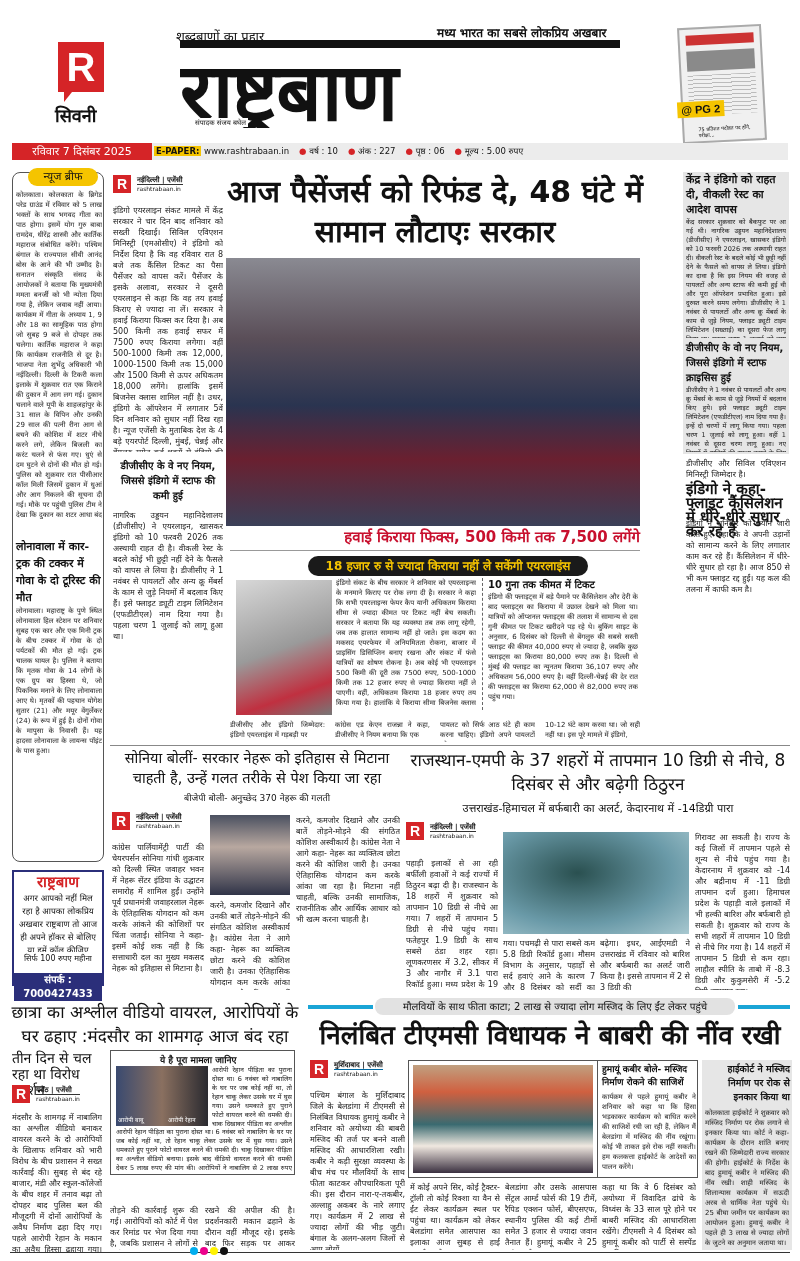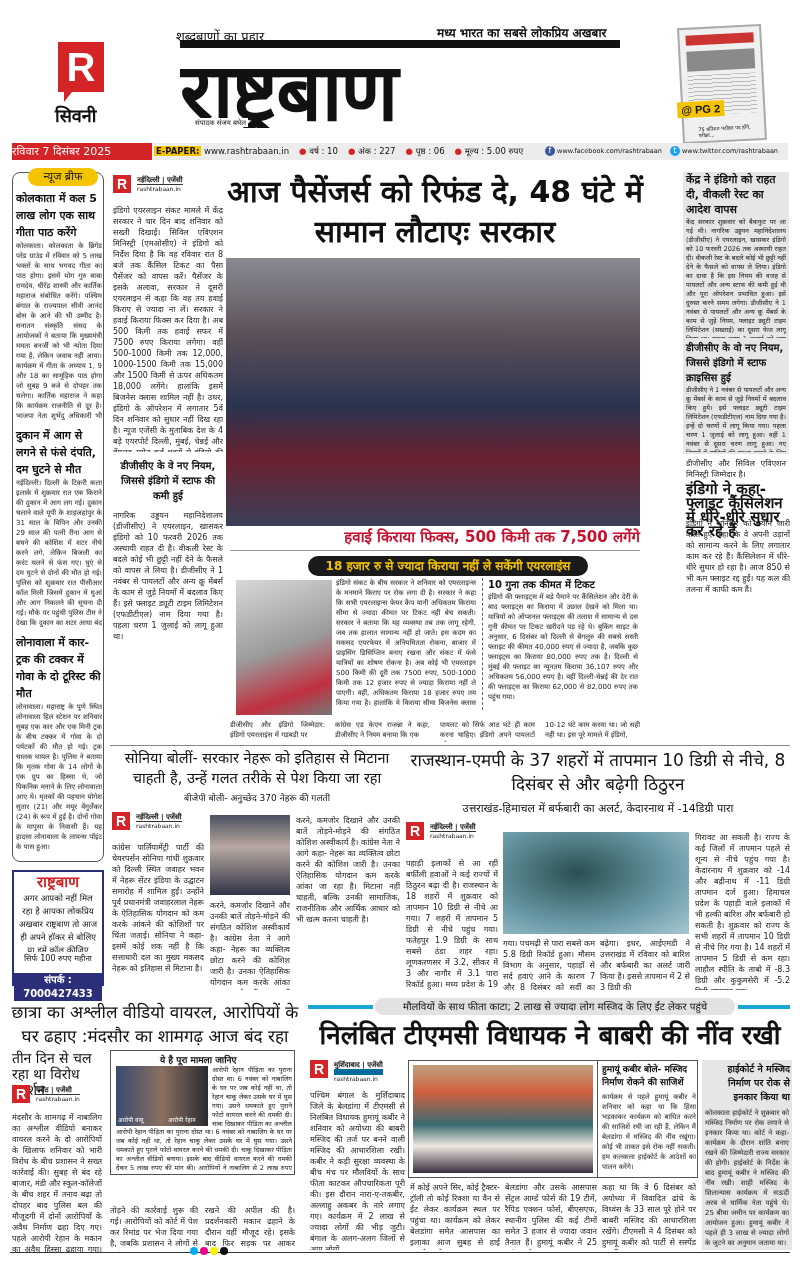--- a/index.html
+++ b/index.html
@@ -10,21 +10,21 @@
 
 .logo-r{left:58px;top:42px;width:46px;height:50px;background:#d52427;color:#fff;font:bold 40px/50px "Liberation Sans",sans-serif;text-align:center}
 .logo-r:after{content:"";position:absolute;left:6px;bottom:-10px;border-left:8px solid #d52427;border-bottom:10px solid transparent}
 .city{left:55px;top:103px;font-size:18px;font-weight:bold}
 .tagline{left:176px;top:27px;font-size:13px}
 .mast{left:180px;top:40px;width:440px;height:88px;font:bold 80px/88px "DejaVu Serif",serif;letter-spacing:-2px;color:#111;border-top:8px solid #111;overflow:hidden;white-space:nowrap}
 .editor{left:193px;top:118px;font-size:7px;background:#fff;padding:0 2px}
 .popular{left:437px;top:24px;font-size:12px;font-weight:bold}
 .promo{left:680px;top:26px;width:84px;height:116px;background:#f0f0f0;border:2px solid #aaa;transform:rotate(-3deg)}
 .promo .pg{position:absolute;left:-6px;bottom:24px;background:#f5c400;font:bold 11px/16px sans-serif;padding:0 4px}
-.datebar{left:12px;top:143px;width:140px;height:17px;background:#d52427;color:#fff;font-size:11px;line-height:17px;}
+.datebar{left:12px;top:143px;width:140px;height:17px;background:#d52427;color:#fff;font-size:11px;line-height:17px;text-align:center}
 .infobar{left:152px;top:143px;width:636px;height:17px;background:#ececec;font-size:8.5px;line-height:17px;padding-left:2px;display:flex;gap:10px}
 .infobar .ep{background:#f5c400;padding:0 2px;font-weight:bold}
 .dot{color:#d52427}
 .social{margin-left:auto;display:flex;gap:8px;padding-right:10px;font-size:6.5px}
 .ic{display:inline-block;width:10px;height:10px;border-radius:50%;vertical-align:middle;color:#fff;font-size:8px;line-height:10px;text-align:center}
 
 .brief{left:12px;top:172px;width:92px;height:690px;border:1px solid #555;border-radius:8px}
 .brieftag{left:28px;top:168px;width:70px;height:18px;background:#f5c400;border-radius:9px;font-size:11px;text-align:center;line-height:18px}
 .bh{font-size:11px;line-height:17px;font-weight:bold}
 .adbox{left:12px;top:870px;width:92px;height:116px;border:2px solid #2b2f7a;text-align:center;font-size:8.5px;line-height:13px}
@@ -59,34 +59,28 @@
   <div style="position:absolute;bottom:3px;left:14px;font-size:5px">75 प्रतिशत पदोन्नत पद होंगे, परीक्षा...</div>
 </div>
 
 <div class="abs datebar">रविवार 7 दिसंबर 2025</div>
 <div class="abs infobar">
   <span><span class="ep">E-PAPER:</span> <span>www.rashtrabaan.in</span></span>
   <span><span class="dot">●</span> <span>वर्ष : 10</span></span>
   <span><span class="dot">●</span> <span>अंक : 227</span></span>
   <span><span class="dot">●</span> <span>पृष्ठ : 06</span></span>
   <span><span class="dot">●</span> <span>मूल्य : 5.00 रुपए</span></span>
-  <span class="social">
-    <span><span class="ic" style="background:#3b5998">f</span> <span>www.facebook.com/rashtrabaan</span></span>
-    <span><span class="ic" style="background:#1da1f2">t</span> <span>www.twitter.com/rashtrabaan</span></span>
-  </span>
 </div>
 
 <div class="abs brief"></div>
 <div class="abs brieftag">न्यूज ब्रीफ</div>
 <div class="abs" style="left:16px;top:190px;width:86px">
-  <div class="bh">कोलकाता में कल 5 लाख लोग एक साथ गीता पाठ करेंगे</div>
   <div class="txt" style="height:180px;font-size:7px;line-height:10px">कोलकाता। कोलकाता के ब्रिगेड परेड ग्राउंड में रविवार को 5 लाख भक्तों के साथ भगवद गीता का पाठ होगा। इसमें योग गुरु बाबा रामदेव, धीरेंद्र शास्त्री और कार्तिक महाराज संबोधित करेंगे। पश्चिम बंगाल के राज्यपाल सीवी आनंद बोस के आने की भी उम्मीद है। सनातन संस्कृति संसद के आयोजकों ने बताया कि मुख्यमंत्री ममता बनर्जी को भी न्योता दिया गया है, लेकिन जवाब नहीं आया। कार्यक्रम में गीता के अध्याय 1, 9 और 18 का सामूहिक पाठ होगा जो सुबह 9 बजे से दोपहर तक चलेगा। कार्तिक महाराज ने कहा कि कार्यक्रम राजनीति से दूर है। भाजपा नेता शुभेंदु अधिकारी भी आ सकते हैं।</div>
-  <div class="bh" style="margin-top:6px">दुकान में आग से लगने से फंसे दंपति, दम घुटने से मौत</div>
   <div class="txt" style="height:150px;font-size:7px;line-height:10px">नईदिल्ली। दिल्ली के टिकरी कला इलाके में शुक्रवार रात एक किराने की दुकान में आग लग गई। दुकान चलाने वाले यूपी के शाहजहांपुर के 31 साल के विपिन और उनकी 29 साल की पत्नी रीना आग से बचने की कोशिश में शटर नीचे करने लगे, लेकिन बिजली का करंट चलने से फंस गए। धुएं से दम घुटने से दोनों की मौत हो गई। पुलिस को शुक्रवार रात पीसीआर कॉल मिली जिसमें दुकान में धुआं और आग निकलने की सूचना दी गई। मौके पर पहुंची पुलिस टीम ने देखा कि दुकान का शटर आधा बंद था और अंदर घना धुआं भरा हुआ था।</div>
-  <div class="bh" style="margin-top:6px">लोनावाला में कार-ट्रक की टक्कर में गोवा के दो टूरिस्ट की मौत</div>
+  <div class="bh" style="margin-top:18px">लोनावाला में कार-ट्रक की टक्कर में गोवा के दो टूरिस्ट की मौत</div>
   <div class="txt" style="height:150px;font-size:7px;line-height:10px">लोनावाला। महाराष्ट्र के पुणे स्थित लोनावाला हिल स्टेशन पर शनिवार सुबह एक कार और एक मिनी ट्रक के बीच टक्कर में गोवा के दो पर्यटकों की मौत हो गई। ट्रक चालक घायल है। पुलिस ने बताया कि मृतक गोवा के 14 लोगों के एक ग्रुप का हिस्सा थे, जो पिकनिक मनाने के लिए लोनावाला आए थे। मृतकों की पहचान योगेश सुतार (21) और मयूर वेंगुर्लेकर (24) के रूप में हुई है। दोनों गोवा के मापुसा के निवासी हैं। यह हादसा लोनावाला के लायन्स पॉइंट के पास हुआ।</div>
 </div>
 <div class="abs adbox">
   <div class="t">राष्ट्रबाण</div>
   <div style="padding:0 3px;height:60px;overflow:hidden">अगर आपको नहीं मिल रहा है आपका लोकप्रिय अखबार राष्ट्रबाण तो आज ही अपने हॉकर से बोलिए या हमें कॉल कीजिए</div>
   <div style="font-size:8px">सिर्फ 100 रुपए महीना</div>
   <div class="c">संपर्क : 7000427433</div>
 </div>
 
 <div class="abs headline" style="left:225px;top:172px;width:420px;font-size:30px;line-height:40px">आज पैसेंजर्स को रिफंड दे, 48 घंटे में सामान लौटाएः सरकार</div>
@@ -176,21 +170,21 @@
 <div class="abs txt" style="left:110px;top:1205px;width:88px;height:45px">तोड़ने की कार्रवाई शुरू की गई। आरोपियों को कोर्ट में पेश कर रिमांड पर भेज दिया गया है, जबकि प्रशासन ने लोगों से शांति बनाए</div>
 <div class="abs txt" style="left:205px;top:1205px;width:90px;height:45px">रखने की अपील की है। प्रदर्शनकारी मकान ढहाने के दौरान वहीं मौजूद रहे। इसके बाद फिर सड़क पर आकर प्रदर्शन करने लगे।</div>
 
 <div class="abs cyan" style="left:308px;top:1005px;width:65px"></div>
 <div class="abs cyan" style="left:738px;top:1005px;width:52px"></div>
 <div class="abs" style="left:375px;top:998px;width:360px;background:#e2e2e2;border-radius:8px;font-size:10px;line-height:17px;text-align:center;overflow:hidden;white-space:nowrap">मौलवियों के साथ फीता काटा; 2 लाख से ज्यादा लोग मस्जिद के लिए ईंट लेकर पहुंचे</div>
 <div class="abs headline" style="left:310px;top:1017px;width:480px;font-size:26px;line-height:36px">निलंबित टीएमसी विधायक ने बाबरी की नींव रखी</div>
 <div class="abs byl" style="left:310px;top:1060px;width:95px">
   <div class="rmini">R</div>
   <div>
-      <div style="font-weight:bold;border-bottom:6px solid #0369a1">मुर्शिदाबाद | एजेंसी</div>
+      <div style="font-weight:bold;border-bottom:1px solid #0369a1">मुर्शिदाबाद | एजेंसी</div>
       <div style="font-size:6px">rashtrabaan.in</div>
     </div>
 </div>
 <div class="abs txt" style="left:310px;top:1090px;width:95px;height:160px">पश्चिम बंगाल के मुर्शिदाबाद जिले के बेलडांगा में टीएमसी से निलंबित विधायक हुमायूं कबीर ने शनिवार को अयोध्या की बाबरी मस्जिद की तर्ज पर बनने वाली मस्जिद की आधारशिला रखी। कबीर ने कड़ी सुरक्षा व्यवस्था के बीच मंच पर मौलवियों के साथ फीता काटकर औपचारिकता पूरी की। इस दौरान नारा-ए-तकबीर, अल्लाहु अकबर के नारे लगाए गए। कार्यक्रम में 2 लाख से ज्यादा लोगों की भीड़ जुटी। बंगाल के अलग-अलग जिलों से आए लोगों</div>
 <div class="abs" style="left:408px;top:1060px;width:190px;height:118px;border:1px solid #555"></div>
 <div class="abs photo" style="left:413px;top:1065px;width:180px;height:108px;background:linear-gradient(180deg,#c0a080,#d06040 25%,#3a6a70 55%,#f0e8e0 75%,#3a3040)"></div>
 <div class="abs txt" style="left:410px;top:1182px;width:90px;height:68px">में कोई अपने सिर, कोई ट्रैक्टर-ट्रॉली तो कोई रिक्शा या वैन से ईंट लेकर कार्यक्रम स्थल पर पहुंचा था। कार्यक्रम को लेकर बेलडांगा समेत आसपास का इलाका आज सुबह से हाई अलर्ट पर है।</div>
 <div class="abs txt" style="left:505px;top:1182px;width:92px;height:68px">बेलडांगा और उसके आसपास सेंट्रल आर्म्ड फोर्स की 19 टीमें, रैपिड एक्शन फोर्स, बीएसएफ, स्थानीय पुलिस की कई टीमों समेत 3 हजार से ज्यादा जवान तैनात हैं। हुमायूं कबीर ने 25 नवंबर को</div>
 <div class="abs" style="left:598px;top:1060px;width:100px;height:118px;border:1px solid #555;border-left:none"></div>
 <div class="abs hd" style="left:602px;top:1063px;width:94px;font-size:9px;line-height:13px">हुमायूं कबीर बोले- मस्जिद निर्माण रोकने की साजिशें</div>

